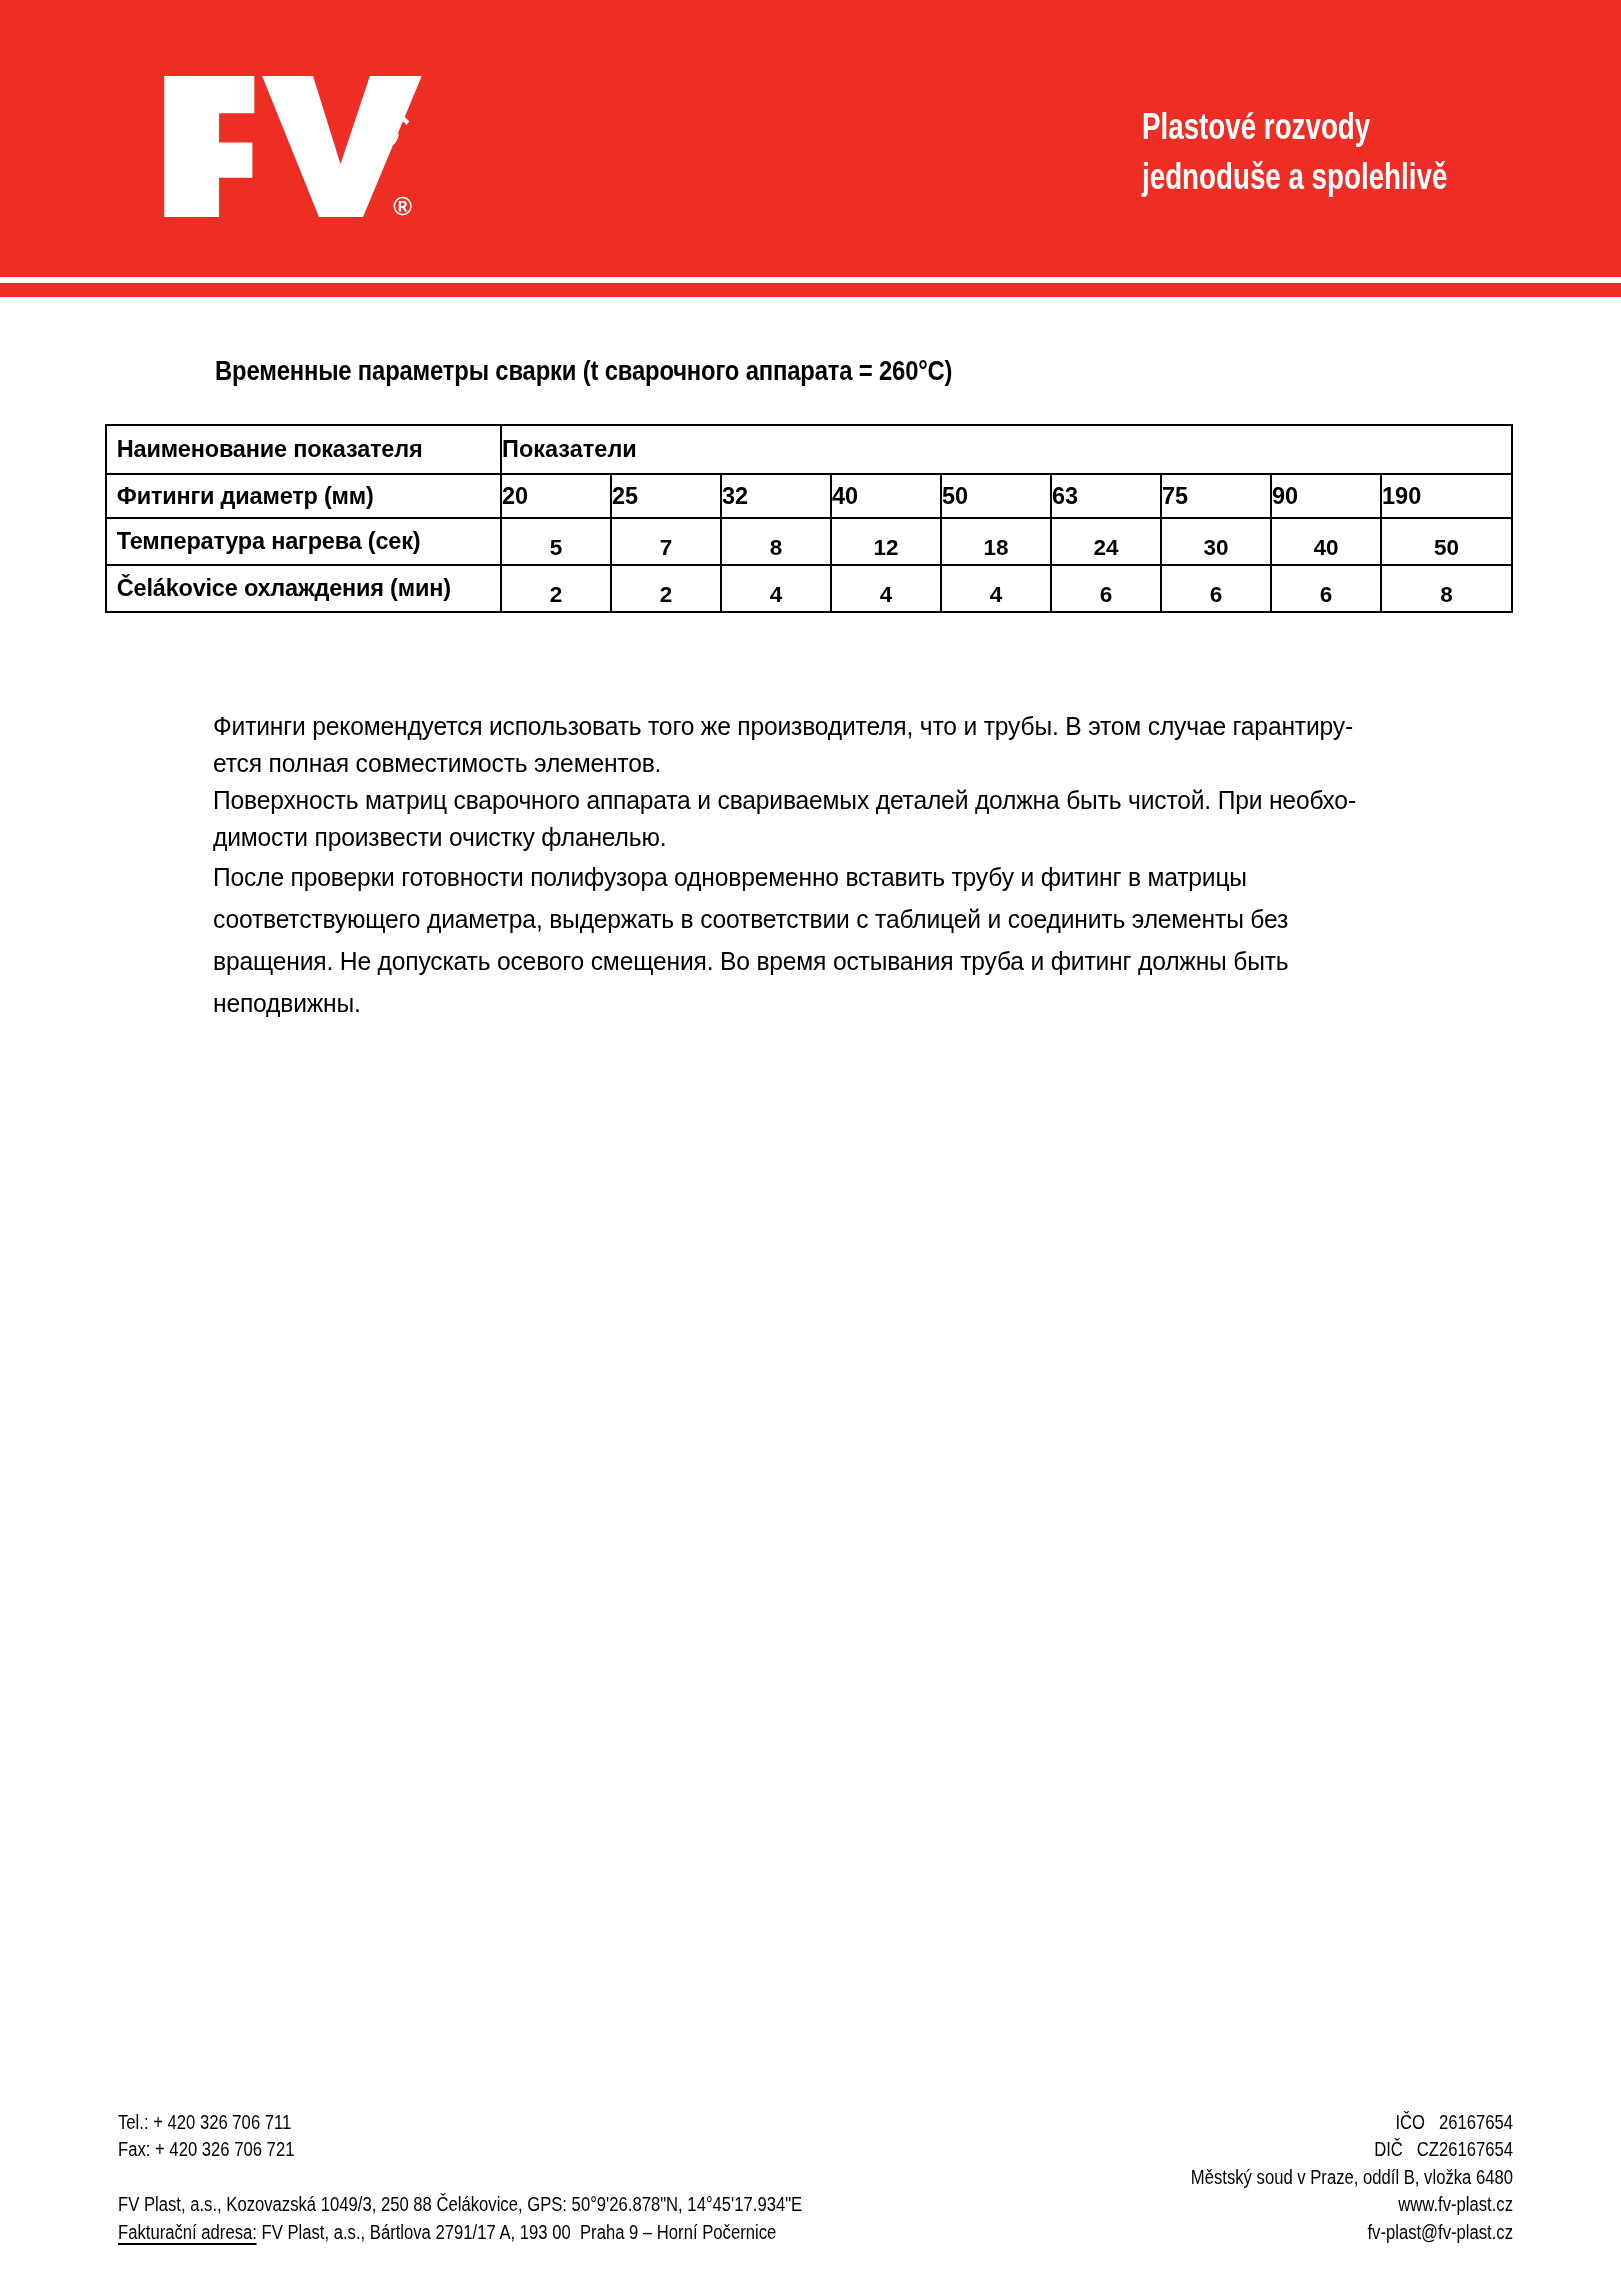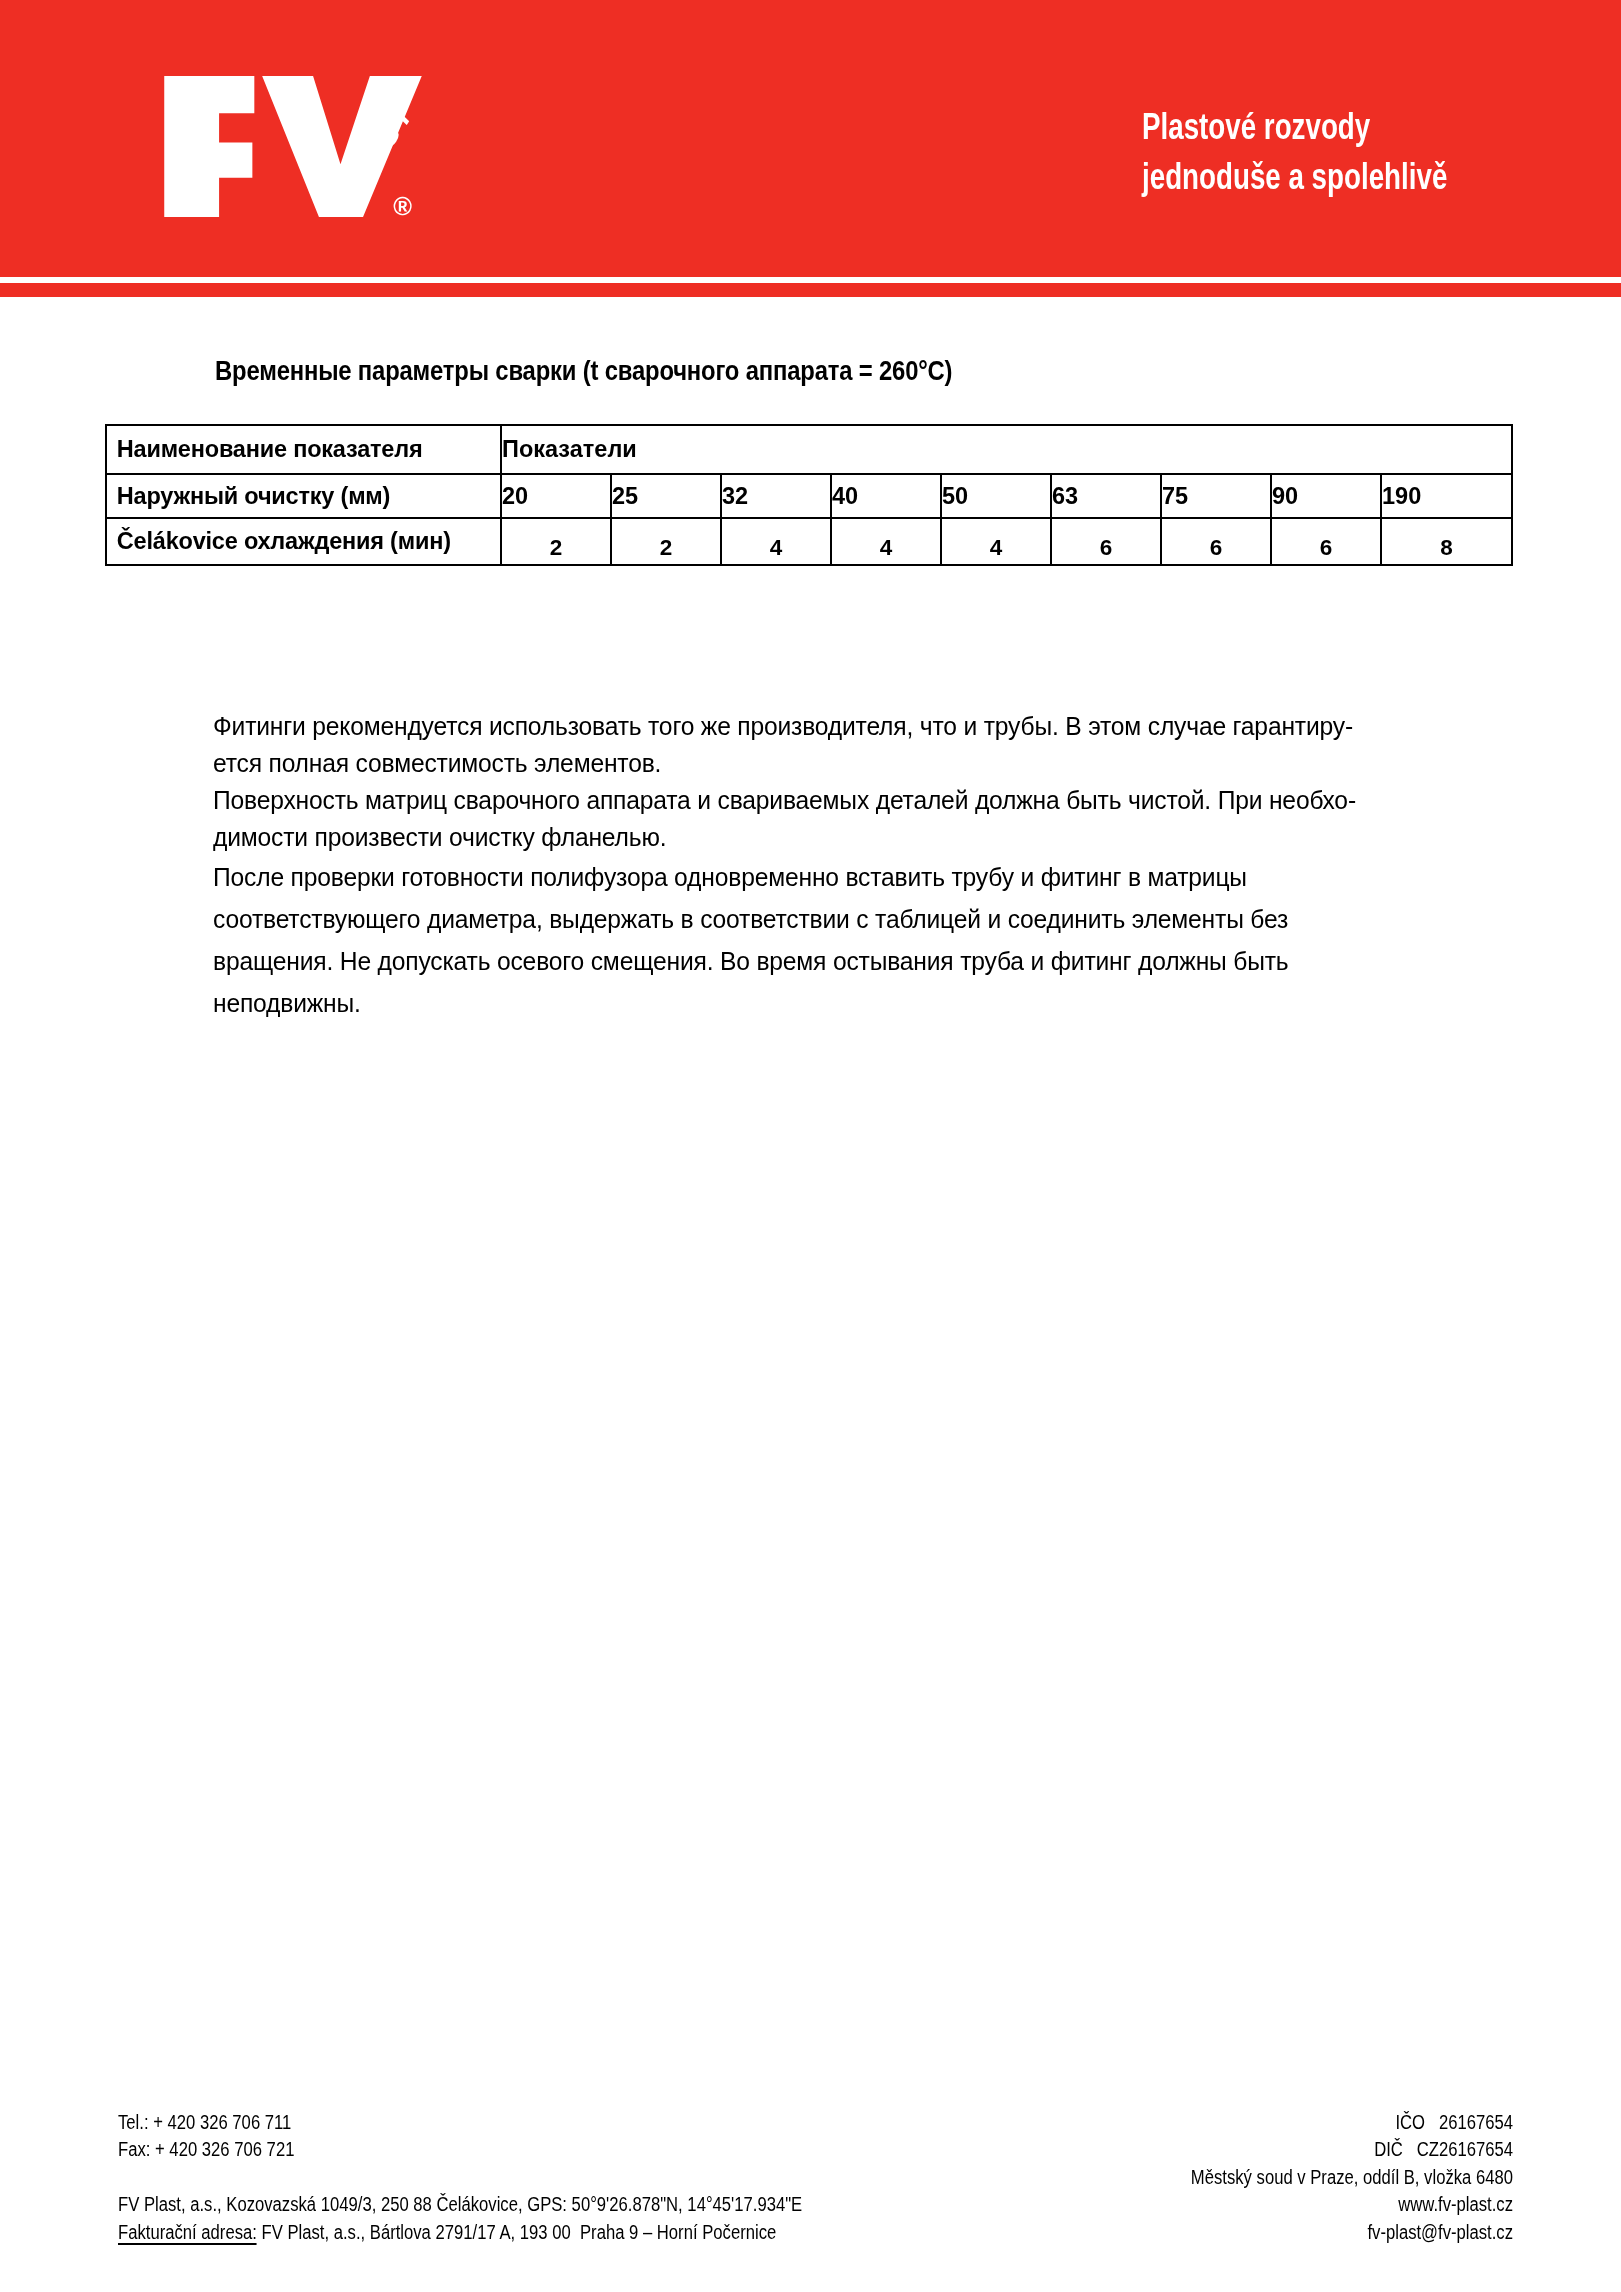--- a/index.html
+++ b/index.html
@@ -91,30 +91,42 @@
         <col style="width:110px">
         <col style="width:110px">
       <col style="width:131px">
     </colgroup>
     <tbody>
         <tr class="hdr-row">
       <td class="lbl">Наименование показателя</td>
       <td class="val" colspan="9">Показатели</td>
     </tr>
     <tr class="data-row">
-      <td class="lbl">Наружный очистку (мм)</td>
+      <td class="lbl">Фитинги диаметр (мм)</td>
       <td class="val">20</td>
       <td class="val">25</td>
       <td class="val">32</td>
       <td class="val">40</td>
       <td class="val">50</td>
       <td class="val">63</td>
       <td class="val">75</td>
       <td class="val">90</td>
       <td class="val">190</td>
+    </tr>
+    <tr class="data-row">
+      <td class="lbl">Температура нагрева (сек)</td>
+      <td class="val-low">5</td>
+      <td class="val-low">7</td>
+      <td class="val-low">8</td>
+      <td class="val-low">12</td>
+      <td class="val-low">18</td>
+      <td class="val-low">24</td>
+      <td class="val-low">30</td>
+      <td class="val-low">40</td>
+      <td class="val-low">50</td>
     </tr>
     <tr class="data-row">
       <td class="lbl">Čelákovice охлаждения (мин)</td>
       <td class="val-low">2</td>
       <td class="val-low">2</td>
       <td class="val-low">4</td>
       <td class="val-low">4</td>
       <td class="val-low">4</td>
       <td class="val-low">6</td>
       <td class="val-low">6</td>

